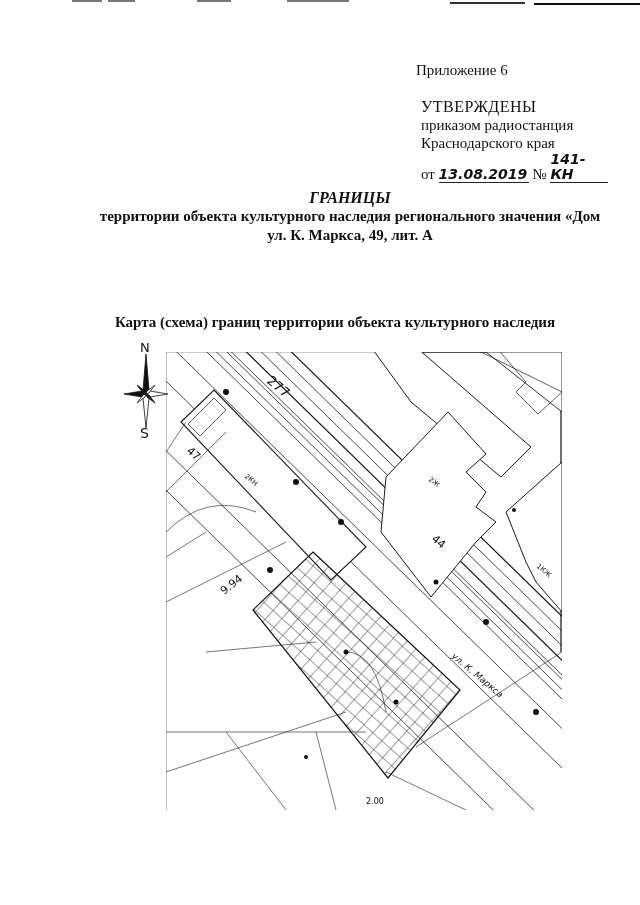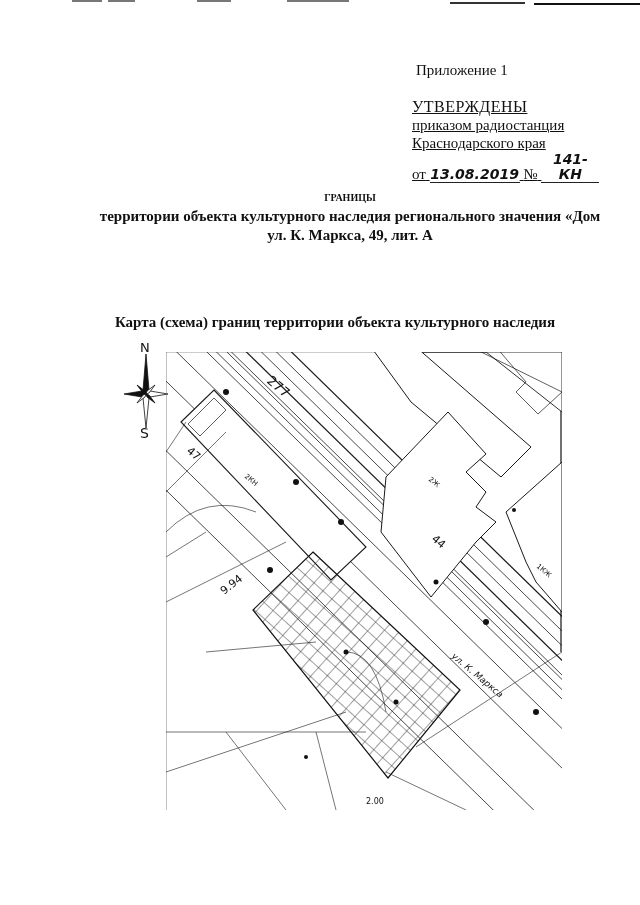--- a/index.html
+++ b/index.html
@@ -1,47 +1,47 @@
 <!DOCTYPE html>
 <html><head>
 <meta charset="utf-8">
 <style>
   html, body { margin: 0; padding: 0; background: #ffffff; }
   body { width: 640px; height: 905px; position: relative; overflow: hidden;
          font-family: "Liberation Serif", "DejaVu Serif", serif; color: #111; }
   .scan-edge { position: absolute; top: 0; left: 0; width: 640px; height: 6px; }
   .scan-edge span { position: absolute; top: 0; height: 2px; background: #777; }
   .appendix { position: absolute; left: 416px; top: 62px; font-size: 15px; }
-  .approval { position: absolute; left: 412px; top: 98px; font-size: 15px; line-height: 18px; text-decoration: underline; }
+  .approval { position: absolute; left: 421px; top: 98px; font-size: 15px; line-height: 18px; }
   .approval .head { font-size: 16px; letter-spacing: 0.5px; }
   .sig-line { display: inline-block; border-bottom: 1px solid #222; font-family: "DejaVu Sans", sans-serif;
-              font-style: italic; font-weight: bold; font-size: 14px; text-align: center; line-height: 15px; }
+              font-style: italic; font-weight: bold; font-size: 14px; line-height: 15px; }
   .date-line { width: 90px; }
   .num-line { width: 58px; }
   .title-block { position: absolute; left: 60px; width: 580px; top: 188px; text-align: center;
                  font-weight: bold; font-size: 15px; line-height: 19px; }
-  .title-block .main-title { font-size: 10px; }
+  .title-block .main-title { font-size: 16px; font-style: italic; }
   .map-caption { position: absolute; left: 45px; width: 580px; top: 314px; text-align: center;
                  font-weight: bold; font-size: 15px; }
   .compass { position: absolute; left: 118px; top: 340px; width: 56px; height: 100px; }
   .map { position: absolute; left: 166px; top: 352px; width: 396px; height: 458px; }
 </style>
 </head>
 <body>
 
 <div class="scan-edge">
   <span style="left:72px;width:30px;"></span>
   <span style="left:108px;width:27px;"></span>
   <span style="left:197px;width:34px;"></span>
   <span style="left:287px;width:62px;"></span>
   <span style="left:450px;width:75px;top:2px;background:#333;"></span>
   <span style="left:534px;width:106px;top:3px;background:#111;"></span>
 </div>
 
-<div class="appendix">Приложение 1</div>
+<div class="appendix">Приложение 6</div>
 
 <div class="approval">
   <div class="head">УТВЕРЖДЕНЫ</div>
   <div>приказом радиостанция</div>
   <div>Краснодарского края</div>
   <div>
     <span>от</span>
     <span class="sig-line date-line">13.08.2019</span>
     <span>№</span>
     <span class="sig-line num-line">141-КН</span>

